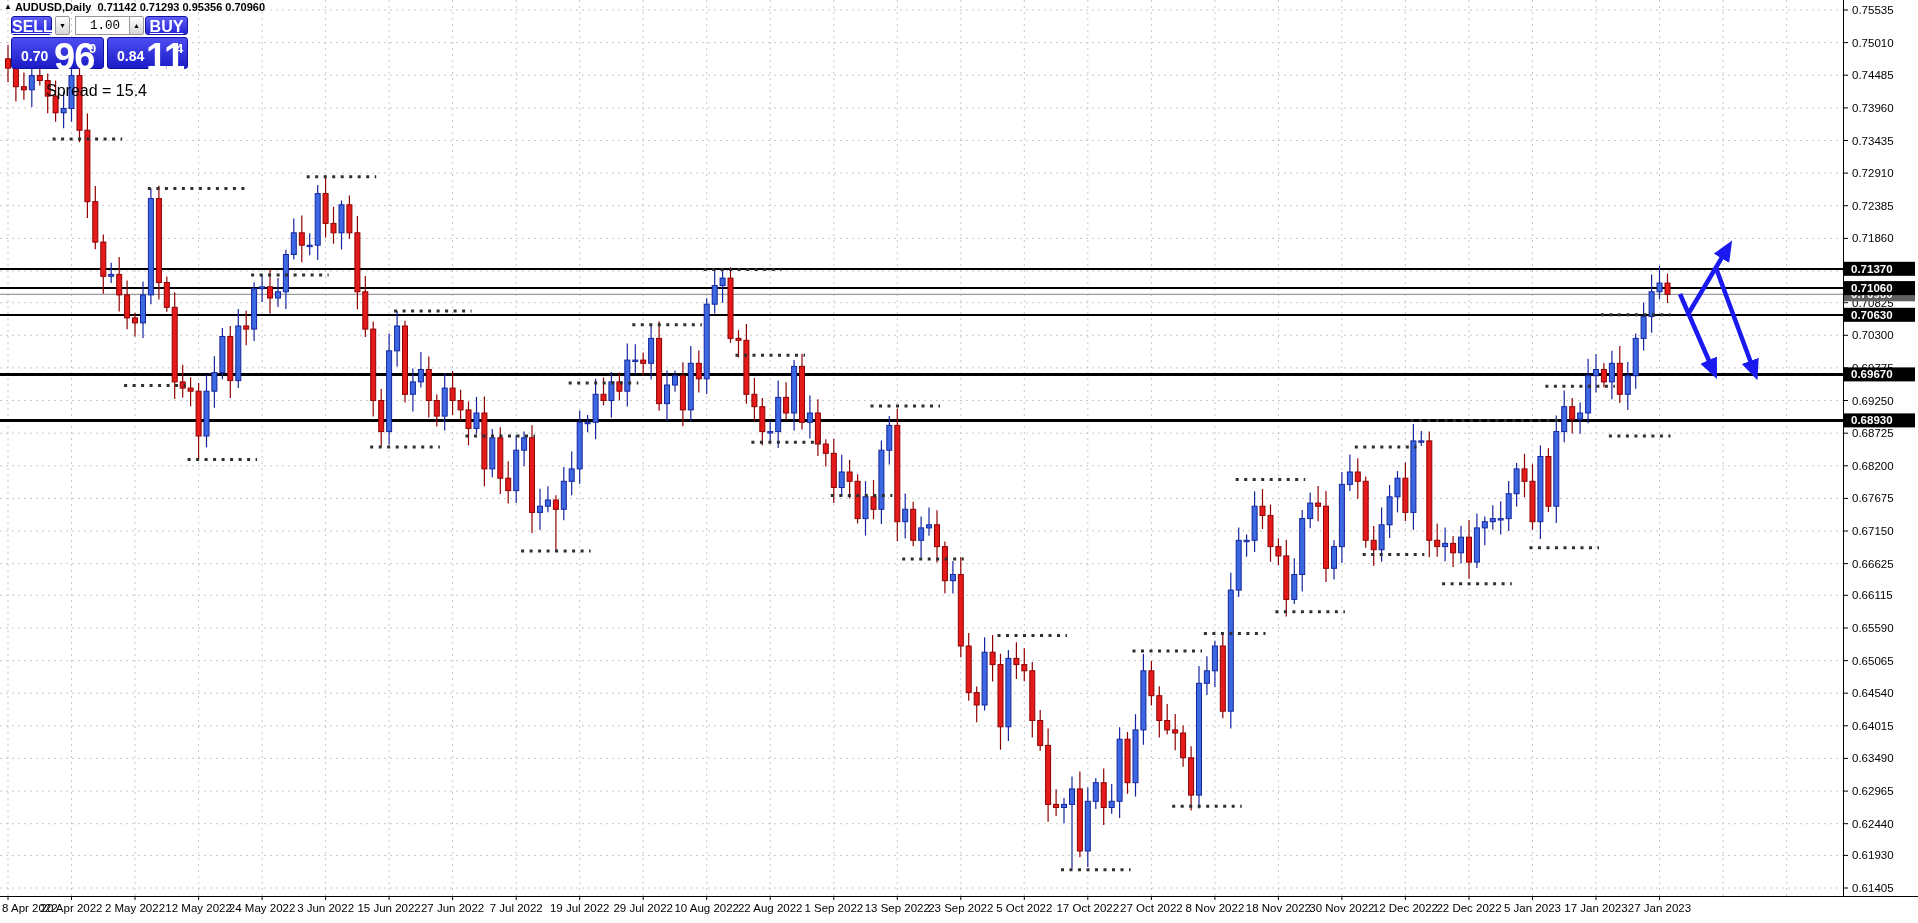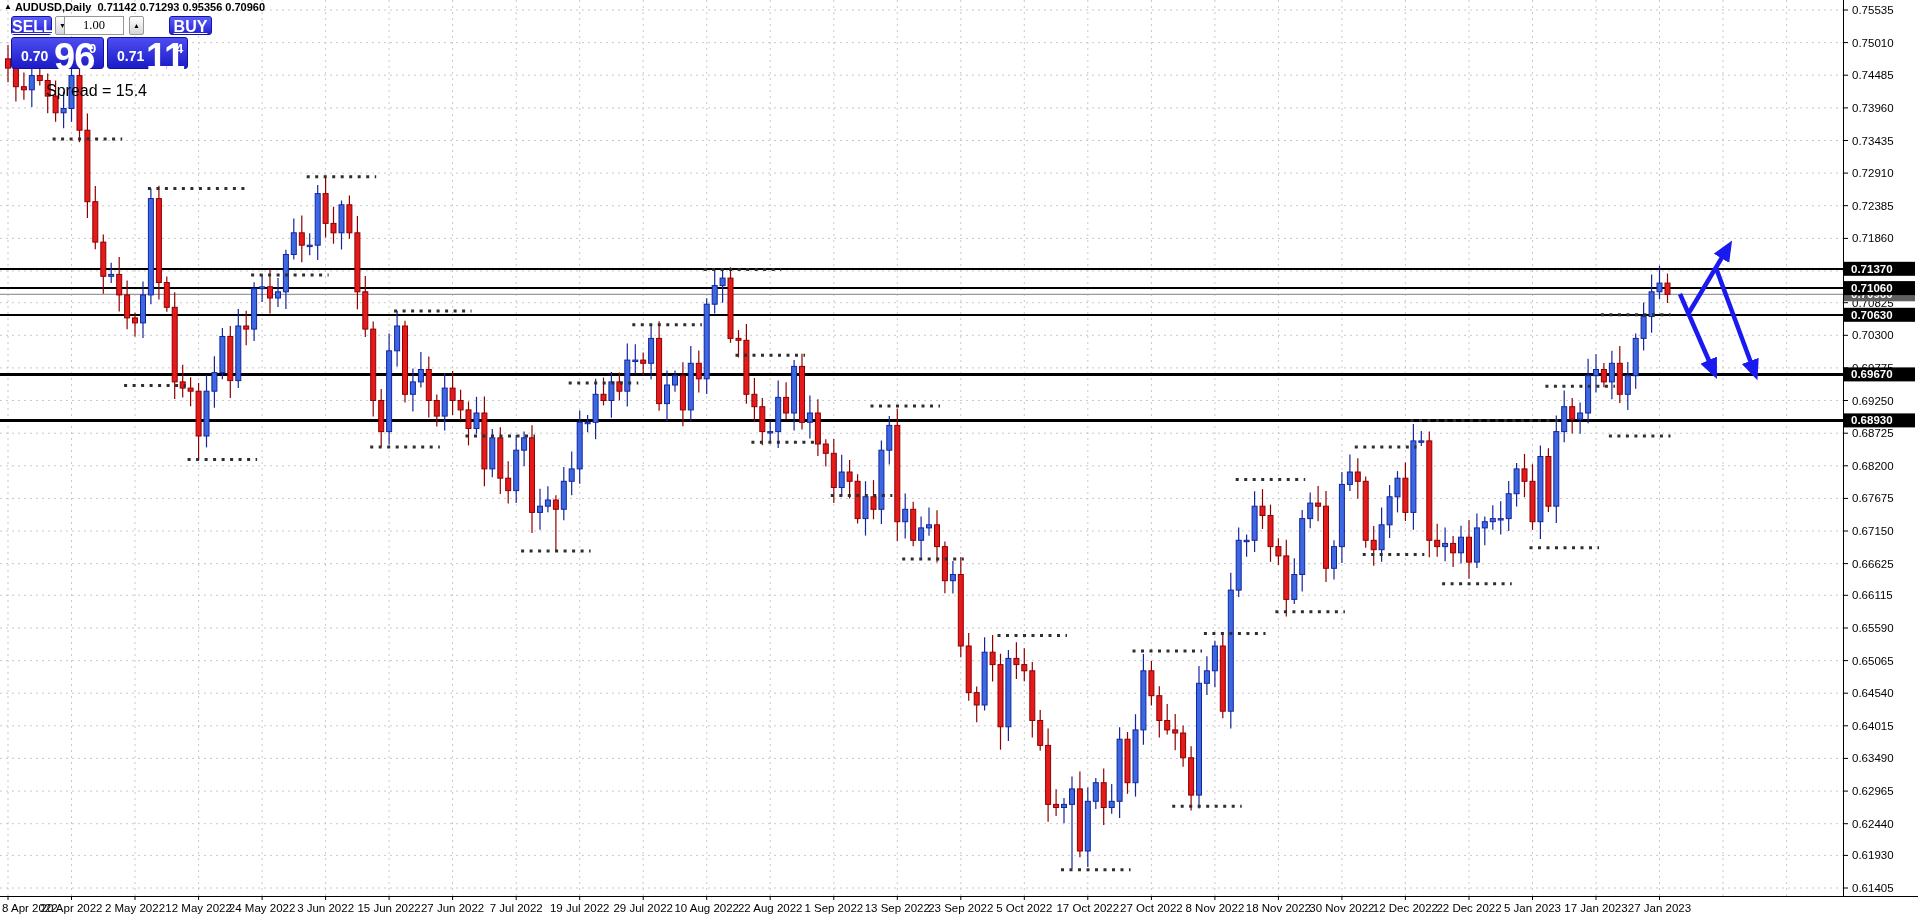--- a/index.html
+++ b/index.html
@@ -7,28 +7,28 @@
        font-family:"Liberation Sans", sans-serif;}
   #chart{position:absolute;left:0;top:0;z-index:1;}
   #overlay{position:absolute;left:0;top:0;width:100%;height:100%;z-index:2;pointer-events:none;}
   #overlay *{pointer-events:auto;}
   .title-row{position:absolute;left:4px;top:1px;font-size:11px;font-weight:bold;color:#000;white-space:nowrap;}
   .title-row .mk{font-size:8px;vertical-align:2px;margin-right:3px;}
   .btn-trade{position:absolute;top:16px;height:19px;line-height:19px;text-align:center;
      background:linear-gradient(#5e5ef8,#2323d6);color:#fff;font-size:16px;font-weight:bold;
      border:1px solid #1313a6;border-radius:3px;box-sizing:border-box;text-decoration:underline;cursor:pointer;}
   #sellBtn{left:11px;width:41px;}
-  #buyBtn{left:145px;width:43px;margin-left:24px;}
+  #buyBtn{left:145px;width:43px;}
   .spin{position:absolute;top:16px;width:15px;height:19px;box-sizing:border-box;
      background:linear-gradient(#ffffff,#d6d6d6);border:1px solid #979797;border-radius:2px;
      font-size:7px;line-height:17px;text-align:center;color:#000;cursor:pointer;}
   #volDown{left:55px;}
   #volUp{left:129px;}
-  .vol{position:absolute;left:64px;top:16px;width:60px;height:19px;box-sizing:border-box;
-     border:1px solid #979797;background:#fff;font-family:Liberation Serif, serif;
+  .vol{position:absolute;left:75px;top:16px;width:60px;height:19px;box-sizing:border-box;
+     border:1px solid #979797;background:#fff;font-family:Liberation Mono, monospace;
      font-size:12.5px;text-align:center;padding:0;color:#000;}
   .price-box{position:absolute;top:37px;height:32px;border-radius:3px;box-sizing:border-box;
      background:linear-gradient(#4d4df2,#1c1cc8);border:1px solid #1111a0;color:#fff;cursor:pointer;}
   #bidBox{left:11px;width:93px;}
   #askBox{left:107px;width:81px;}
   .pb-small{position:absolute;left:9px;bottom:4px;font-size:14px;font-weight:bold;}
   .pb-big{position:absolute;top:-2px;font-size:38px;font-weight:bold;letter-spacing:-1px;}
   #bidBox .pb-big{left:42px;} #askBox .pb-big{left:38px;}
   .pb-sup{position:absolute;top:3px;font-size:13px;font-weight:bold;}
   #bidBox .pb-sup{left:77px;} #askBox .pb-sup{left:68px;}
@@ -1144,19 +1144,19 @@
   <input id="volInput" class="vol" value="1.00" style="">
   <div id="volUp" class="spin"><span>▲</span></div>
   <div id="buyBtn" class="btn-trade">BUY</div>
 
   <div id="bidBox" class="price-box">
     <span class="pb-small">0.70</span>
     <span class="pb-big">96</span>
     <span class="pb-sup">0</span>
   </div>
   <div id="askBox" class="price-box">
-    <span class="pb-small">0.71</span>
+    <span class="pb-small">0.84</span>
     <span class="pb-big">11</span>
     <span class="pb-sup">4</span>
   </div>
 
   <div class="spread">Spread = 15.4</div>
 </div>
 
 </body></html>

